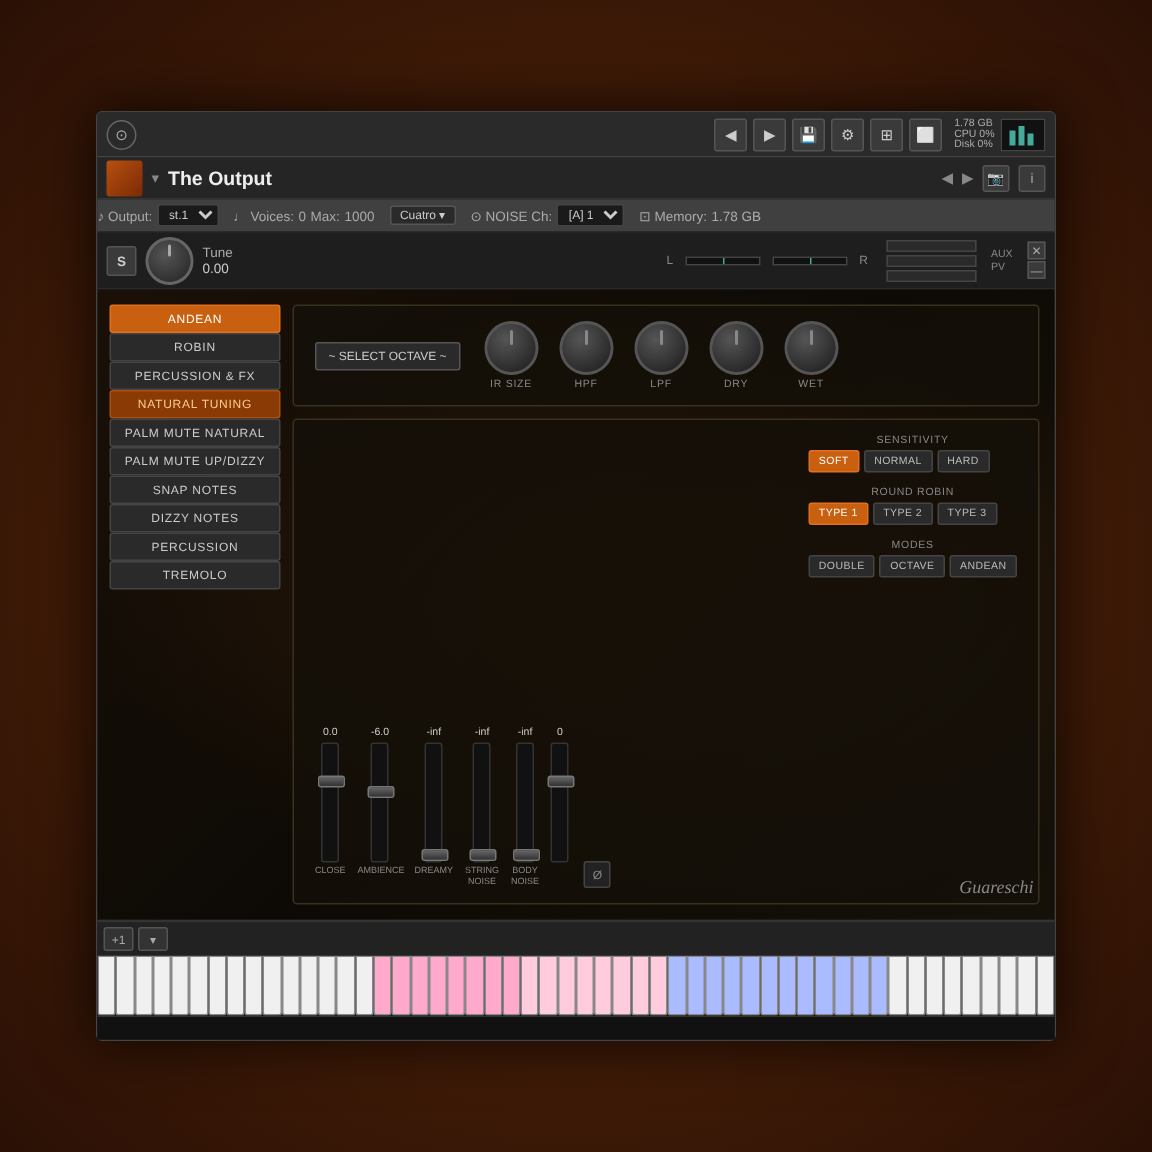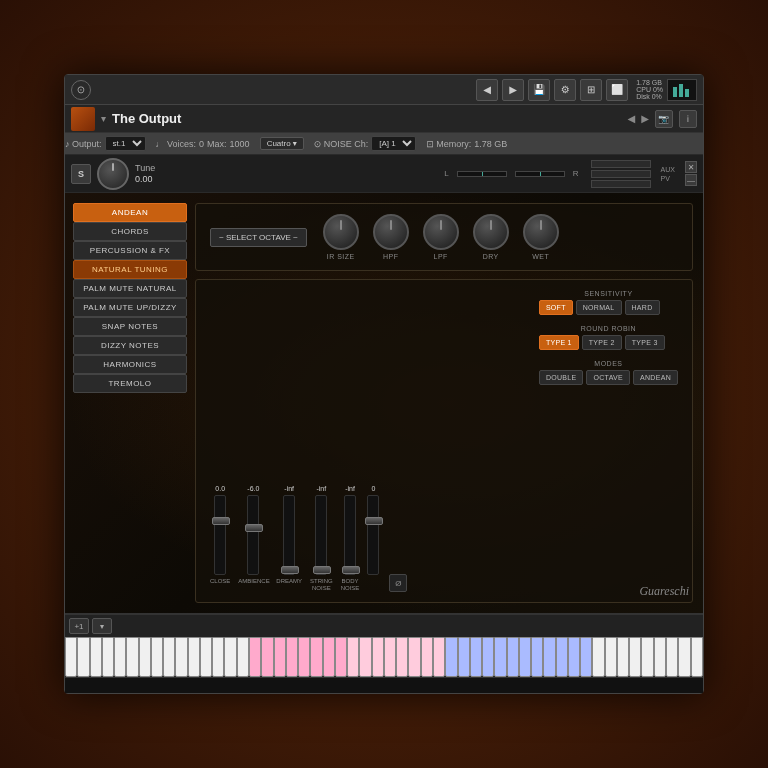--- a/index.html
+++ b/index.html
@@ -561,28 +561,28 @@
     </div>
   </div>
 
   <div class="main-content">
     <div class="bg-violin"></div>
 
     <div class="left-sidebar">
 
       <div id="sidebar-buttons-container">
           <div class="sidebar-btn active">ANDEAN</div>
-          <div class="sidebar-btn">CHORDS</div>
+          <div class="sidebar-btn">ROBIN</div>
           <div class="sidebar-btn">PERCUSSION &amp; FX</div>
           <div class="sidebar-btn highlight">NATURAL TUNING</div>
           <div class="sidebar-btn">PALM MUTE NATURAL</div>
           <div class="sidebar-btn">PALM MUTE UP/DIZZY</div>
           <div class="sidebar-btn">SNAP NOTES</div>
           <div class="sidebar-btn">DIZZY NOTES</div>
-          <div class="sidebar-btn">HARMONICS</div>
+          <div class="sidebar-btn">PERCUSSION</div>
           <div class="sidebar-btn">TREMOLO</div>
         </div>
 
     </div>
 
     <div class="right-panel">
 
       <div class="reverb-panel">
         <button class="reverb-select-btn">~ SELECT OCTAVE ~</button>
         <div id="reverb-knobs" style="display:flex;gap:14px;">

